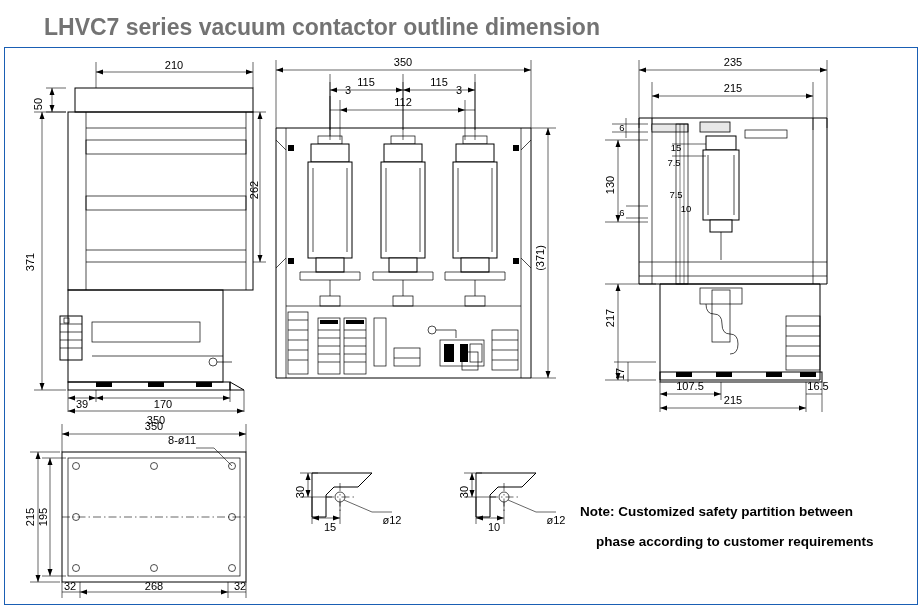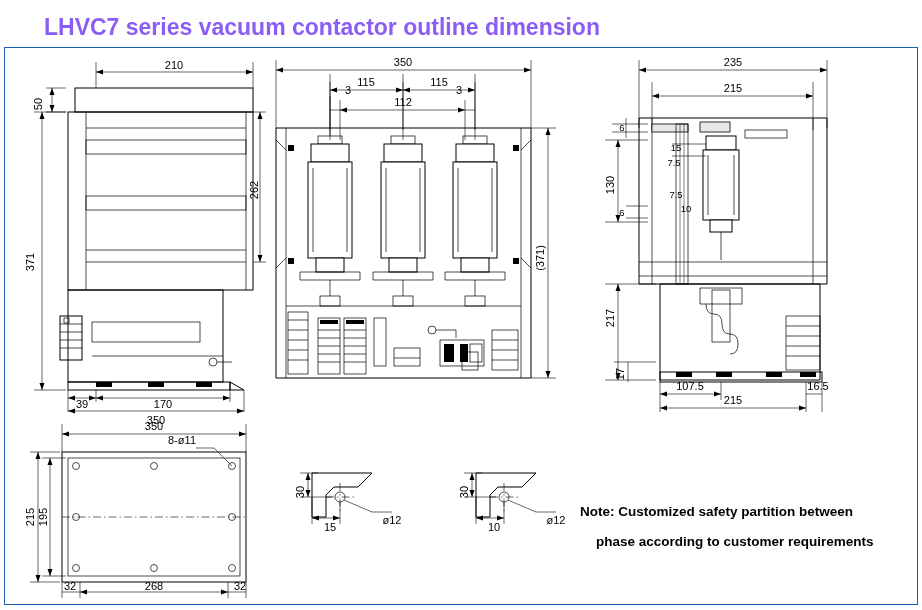--- a/index.html
+++ b/index.html
@@ -16,21 +16,21 @@
     height: 610px;
     background: #ffffff;
     overflow: hidden;
   }
   #title {
     position: absolute;
     left: 44px;
     top: 14px;
     font-size: 23px;
     font-weight: bold;
-    color: #8b5cf6;
+    color: #737373;
     letter-spacing: 0px;
     white-space: nowrap;
   }
   #frame {
     position: absolute;
     left: 4px;
     top: 47px;
     width: 914px;
     height: 558px;
     border: 1px solid #1a5fb4;

